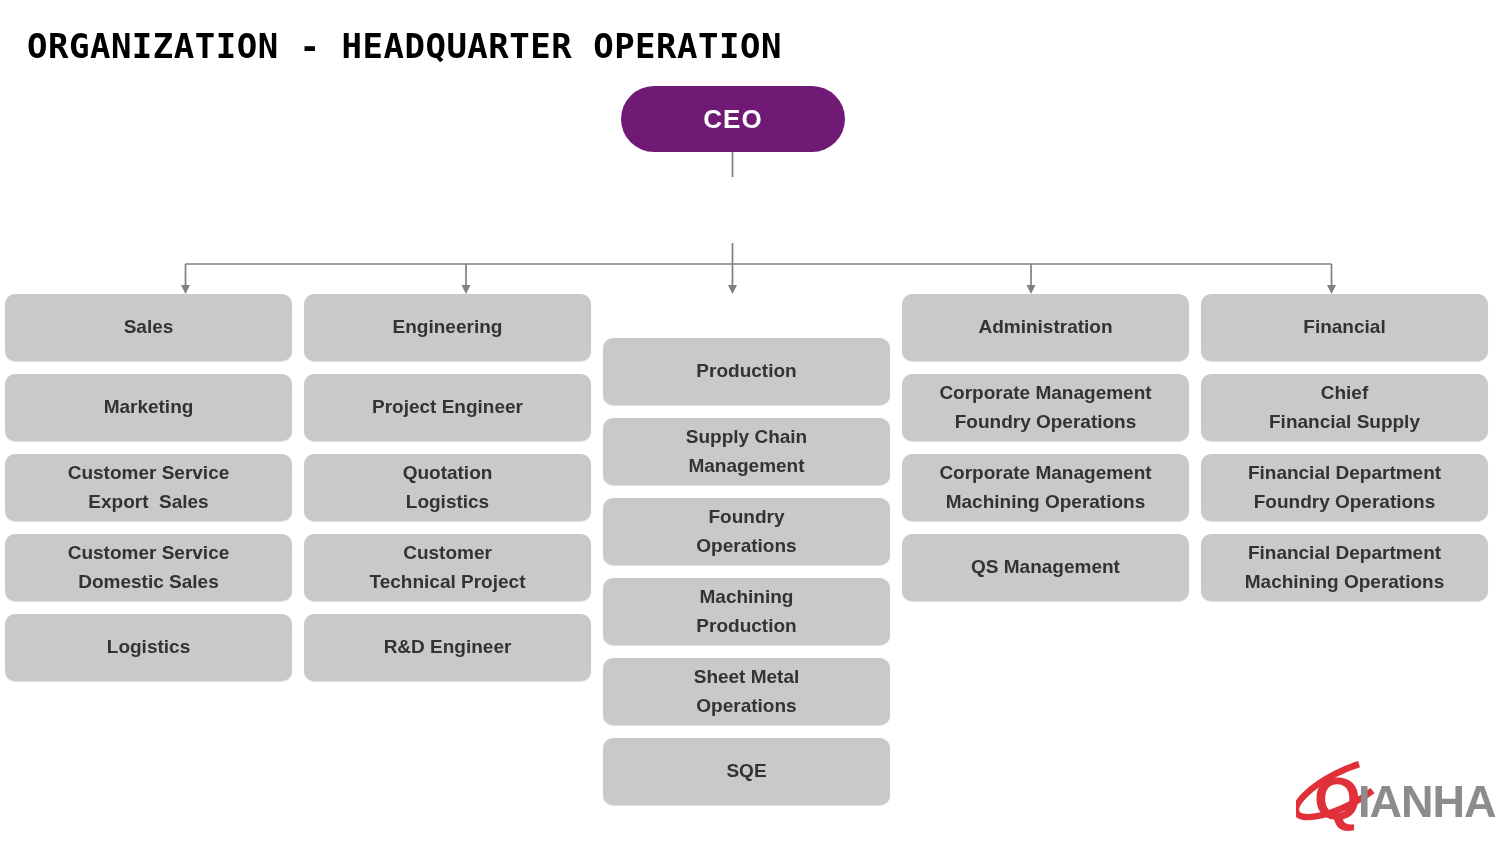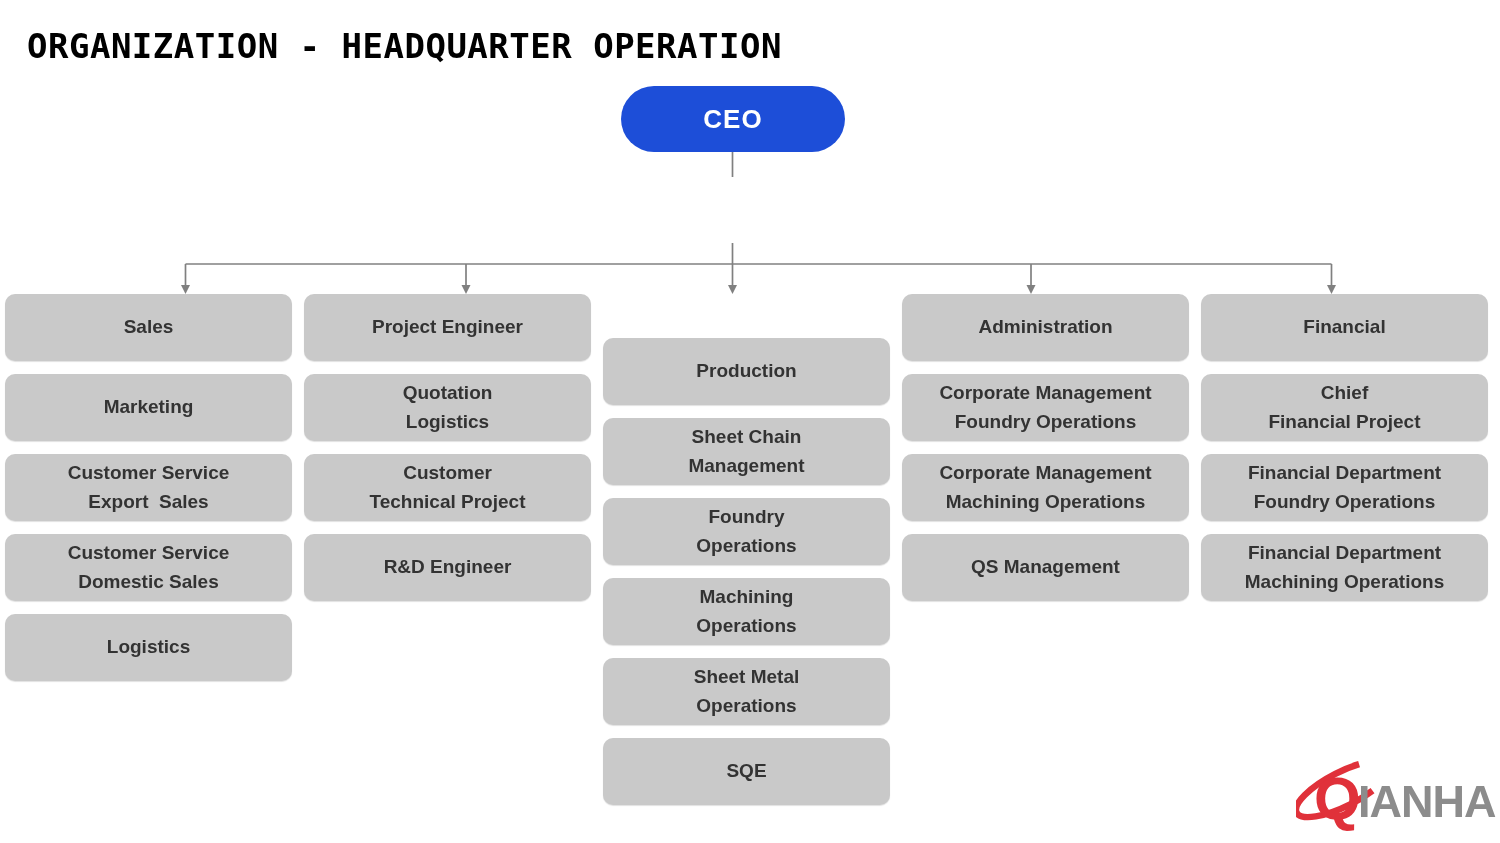--- a/index.html
+++ b/index.html
@@ -44,21 +44,21 @@
   .connectors polygon {
     fill: #808080;
   }
 
   
   .pill {
     position: absolute;
     left: 621px;
     width: 224px;
     height: 66px;
-    background: #1d4ed8;
+    background: #701a75;
     border-radius: 34px;
     display: flex;
     align-items: center;
     justify-content: center;
     color: #ffffff;
     font-size: 26px;
     font-weight: 700;
     letter-spacing: 1px;
     z-index: 2;
   }
@@ -139,54 +139,55 @@
     <div class="box">Sales</div>
     <div class="box">Marketing</div>
     <div class="box">Customer Service
 Export  Sales</div>
     <div class="box">Customer Service
 Domestic Sales</div>
     <div class="box">Logistics</div>
   </div>
 
   <div class="col col-2">
+    <div class="box">Engineering</div>
     <div class="box">Project Engineer</div>
     <div class="box">Quotation
 Logistics</div>
     <div class="box">Customer
 Technical Project</div>
     <div class="box">R&amp;D Engineer</div>
   </div>
 
   <div class="col col-3">
     <div class="box">Production</div>
-    <div class="box">Sheet Chain
+    <div class="box">Supply Chain
 Management</div>
     <div class="box">Foundry
 Operations</div>
     <div class="box">Machining
-Operations</div>
+Production</div>
     <div class="box">Sheet Metal
 Operations</div>
     <div class="box">SQE</div>
   </div>
 
   <div class="col col-4">
     <div class="box">Administration</div>
     <div class="box">Corporate Management
 Foundry Operations</div>
     <div class="box">Corporate Management
 Machining Operations</div>
     <div class="box">QS Management</div>
   </div>
 
   <div class="col col-5">
     <div class="box">Financial</div>
     <div class="box">Chief
-Financial Project</div>
+Financial Supply</div>
     <div class="box">Financial Department
 Foundry Operations</div>
     <div class="box">Financial Department
 Machining Operations</div>
   </div>
 
   <svg class="logo" width="200" height="95" viewBox="0 0 200 95">
     <ellipse cx="47" cy="45" rx="52" ry="17" transform="rotate(-27 47 45)" fill="none" stroke="#E0313A" stroke-width="6.5" pathLength="100" stroke-dasharray="72 28" stroke-dashoffset="-14"></ellipse>
     <text x="18" y="75" font-family="Liberation Sans, sans-serif" font-weight="700" font-size="60" fill="#E0313A">Q</text>
     <text x="62" y="73" font-family="Liberation Sans, sans-serif" font-weight="700" font-size="45" letter-spacing="-1" fill="#8C8C8C">IANHAO</text>

